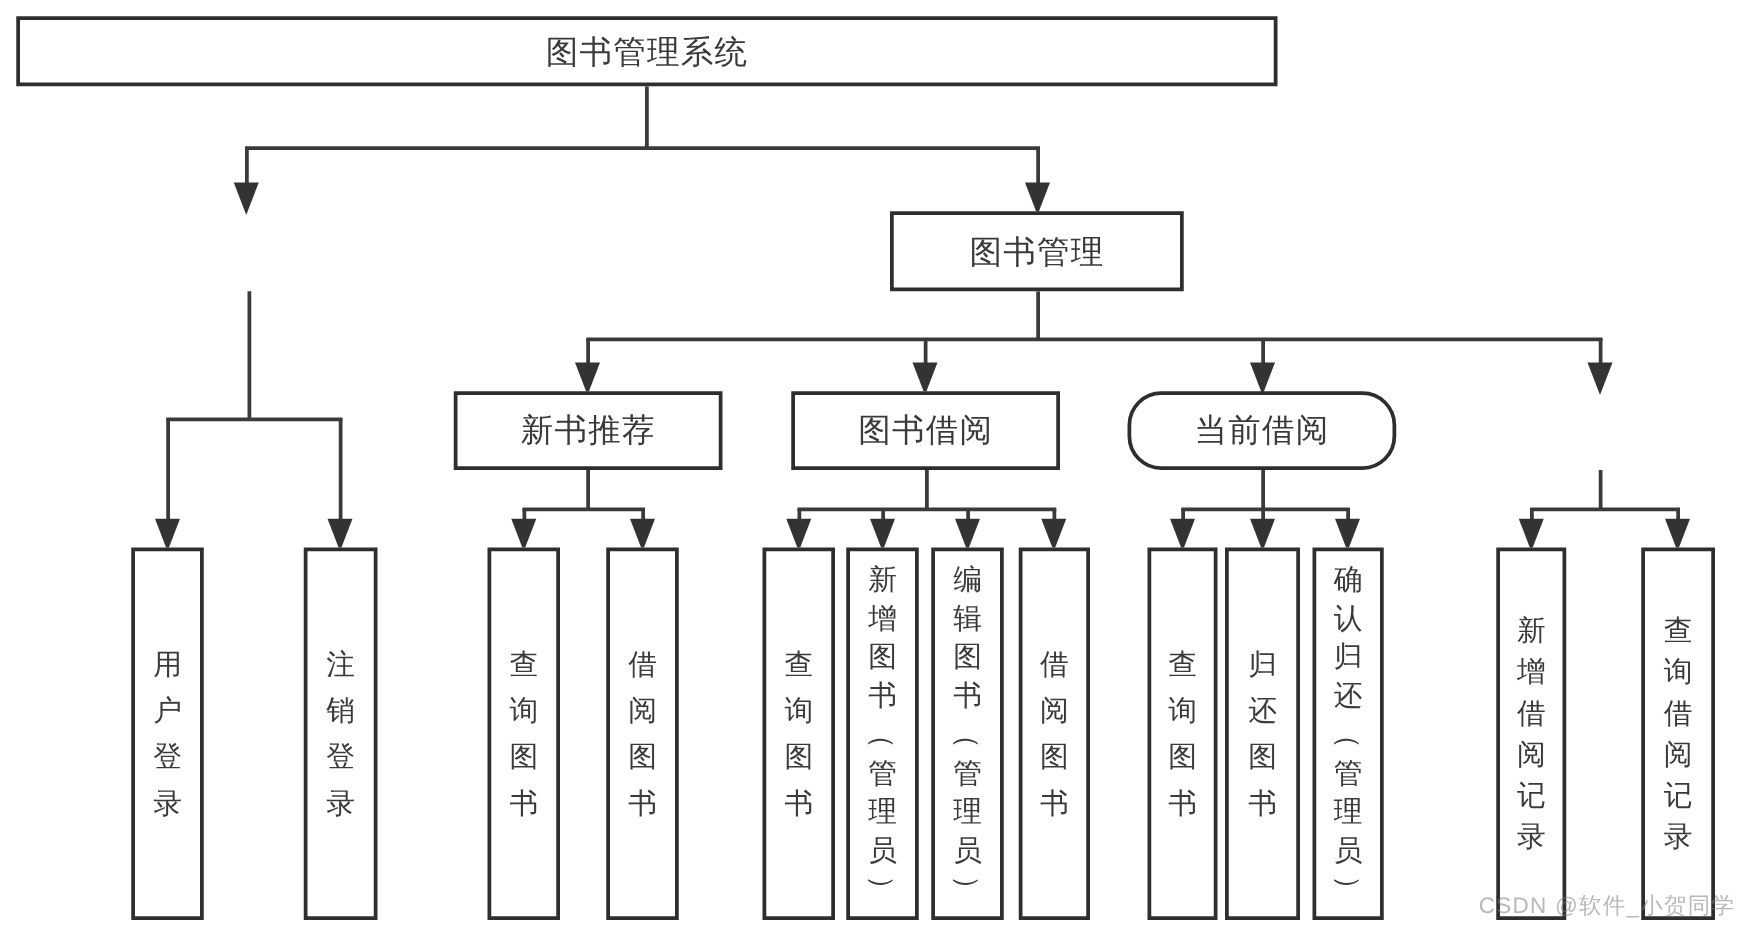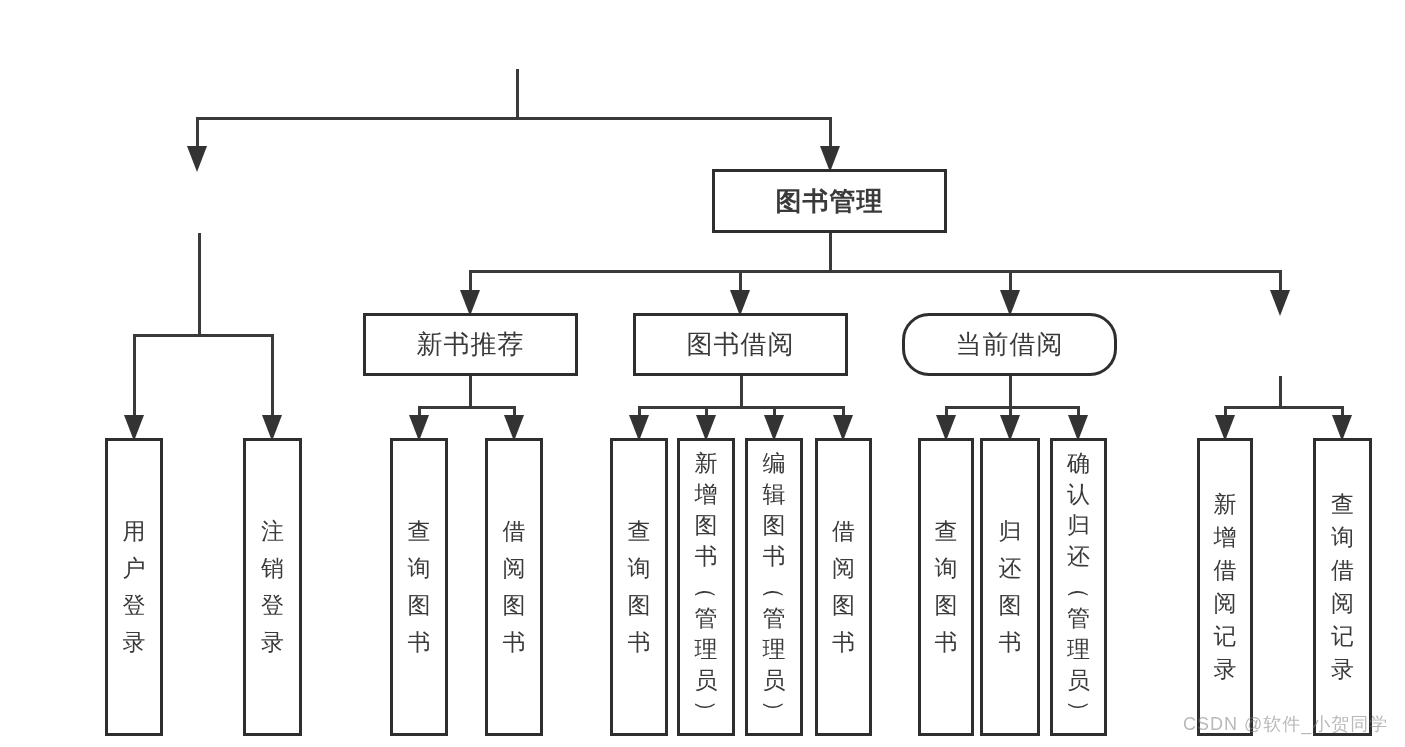--- a/index.html
+++ b/index.html
@@ -116,21 +116,24 @@
     <div class="cline" style="left: 1008.5px; top: 407px; width: 3px; height: 12px;"></div>
     <div class="arrowhead" style="left: 1000px; top: 415px;"></div>
     <div class="cline" style="left: 1076.5px; top: 407px; width: 3px; height: 12px;"></div>
     <div class="arrowhead" style="left: 1068px; top: 415px;"></div>
     <div class="cline" style="left: 1278.5px; top: 376px; width: 3px; height: 31px;"></div>
     <div class="cline" style="left: 1223.5px; top: 405.5px; width: 120px; height: 3px;"></div>
     <div class="cline" style="left: 1223.5px; top: 407px; width: 3px; height: 12px;"></div>
     <div class="arrowhead" style="left: 1215px; top: 415px;"></div>
     <div class="cline" style="left: 1340.5px; top: 407px; width: 3px; height: 12px;"></div>
     <div class="arrowhead" style="left: 1332px; top: 415px;"></div>
-    <div class="node" style="left: 712px; top: 169px; width: 235px; height: 64px; font-weight: bold;">
+    <div class="node" style="left: 13px; top: 13px; width: 1009px; height: 56px;">
+      <span class="hlabel">图书管理系统</span>
+    </div>
+    <div class="node" style="left: 712px; top: 169px; width: 235px; height: 64px;">
       <span class="hlabel">图书管理</span>
     </div>
     <div class="node" style="left: 363px; top: 313px; width: 215px; height: 63px;">
       <span class="hlabel">新书推荐</span>
     </div>
     <div class="node" style="left: 633px; top: 313px; width: 215px; height: 63px; align-items: center;">
       <span class="hlabel">图书借阅</span>
     </div>
     <div class="node" style="left: 902px; top: 313px; width: 215px; height: 63px; border-radius: 27px;">
       <span class="hlabel">当前借阅</span>

